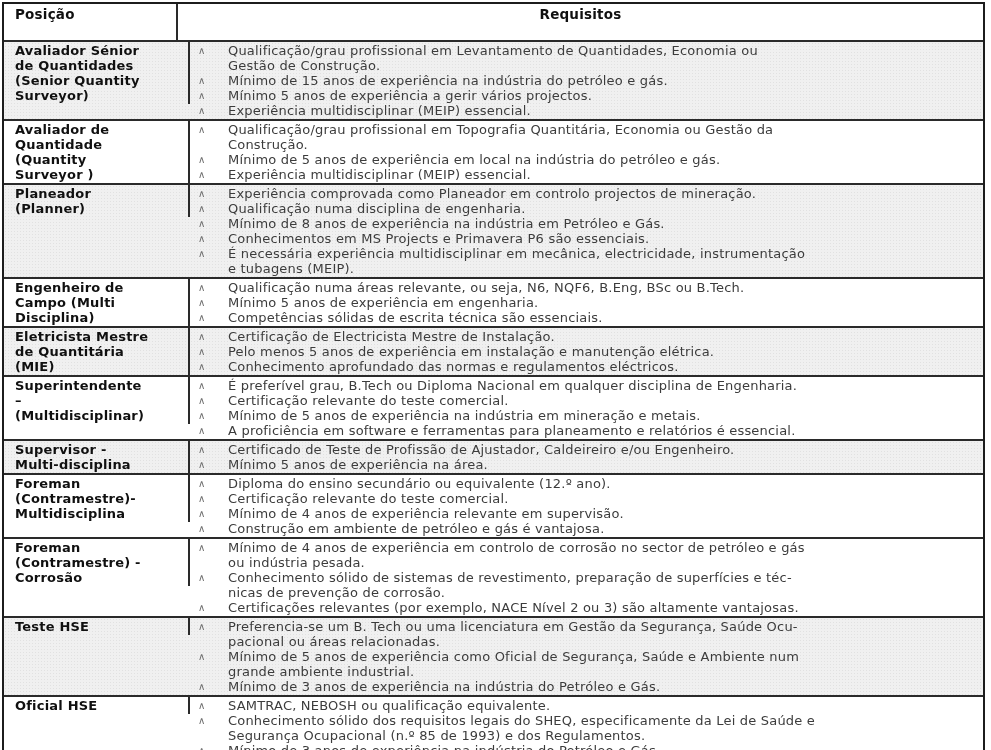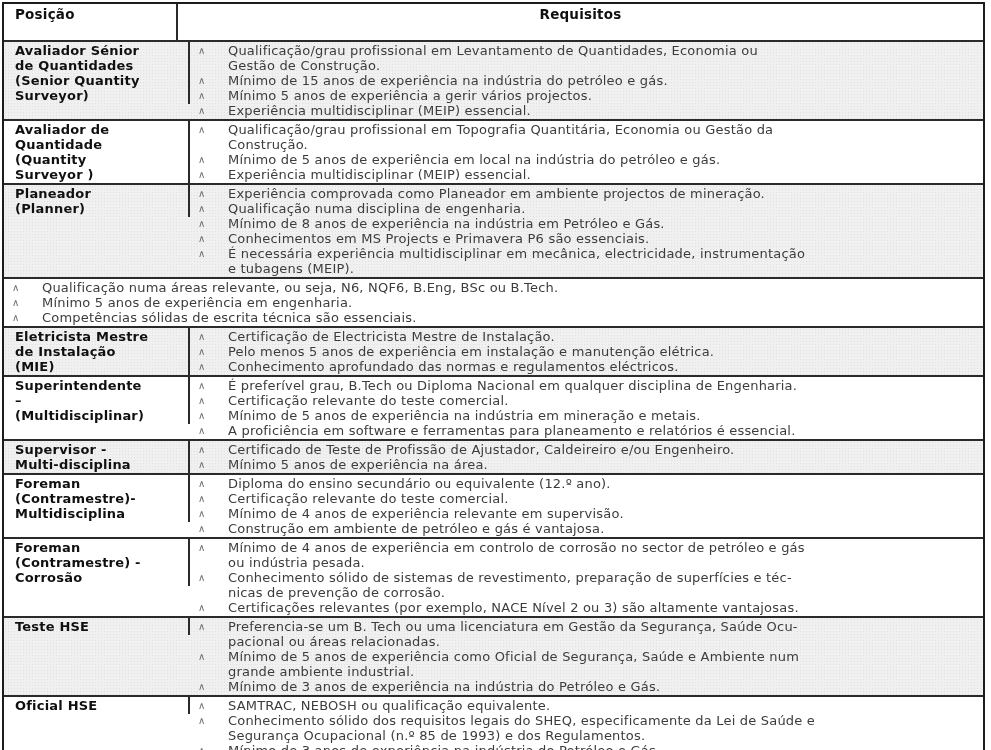--- a/index.html
+++ b/index.html
@@ -161,21 +161,21 @@
   </div>
 </div>
   </div>
 
   <div class="row shaded">
     <div class="pos">Planeador
 (Planner)</div>
     <div class="reqs">
   <div class="req">
     <span class="bullet">∧</span>
-    <span class="rtext">Experiência comprovada como Planeador em ambiente projectos de mineração.</span>
+    <span class="rtext">Experiência comprovada como Planeador em controlo projectos de mineração.</span>
   </div>
 
   <div class="req">
     <span class="bullet">∧</span>
     <span class="rtext">Qualificação numa disciplina de engenharia.</span>
   </div>
 
   <div class="req">
     <span class="bullet">∧</span>
     <span class="rtext">Mínimo de 8 anos de experiência na indústria em Petróleo e Gás.</span>
@@ -188,41 +188,44 @@
 
   <div class="req">
     <span class="bullet">∧</span>
     <span class="rtext">É necessária experiência multidisciplinar em mecânica, electricidade, instrumentação
 e tubagens (MEIP).</span>
   </div>
 </div>
   </div>
 
   <div class="row">
+    <div class="pos">Engenheiro de
+Campo (Multi
+Disciplina)</div>
     <div class="reqs">
   <div class="req">
     <span class="bullet">∧</span>
     <span class="rtext">Qualificação numa áreas relevante, ou seja, N6, NQF6, B.Eng, BSc ou B.Tech.</span>
   </div>
 
   <div class="req">
     <span class="bullet">∧</span>
     <span class="rtext">Mínimo 5 anos de experiência em engenharia.</span>
   </div>
 
   <div class="req">
     <span class="bullet">∧</span>
     <span class="rtext">Competências sólidas de escrita técnica são essenciais.</span>
   </div>
 </div>
   </div>
 
   <div class="row shaded">
     <div class="pos">Eletricista Mestre
-de Instalação
+de Quantitária
 (MIE)</div>
     <div class="reqs">
   <div class="req">
     <span class="bullet">∧</span>
     <span class="rtext">Certificação de Electricista Mestre de Instalação.</span>
   </div>
 
   <div class="req">
     <span class="bullet">∧</span>
     <span class="rtext">Pelo menos 5 anos de experiência em instalação e manutenção elétrica.</span>

